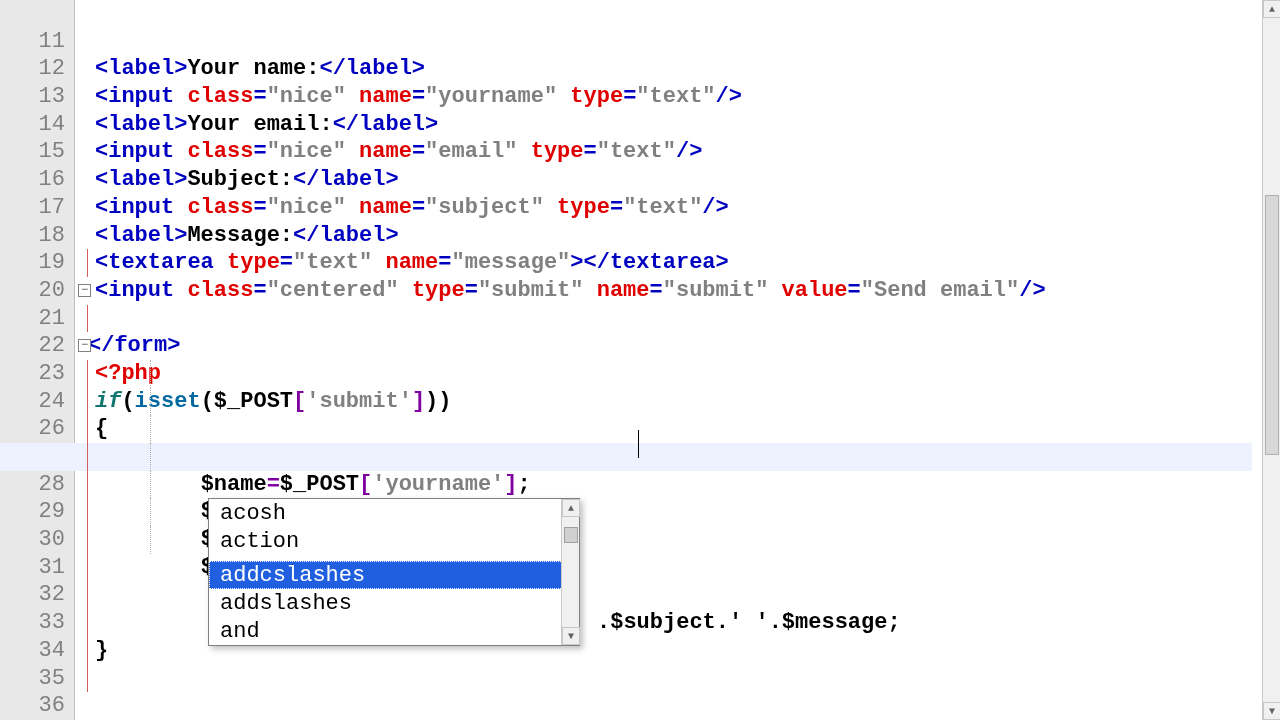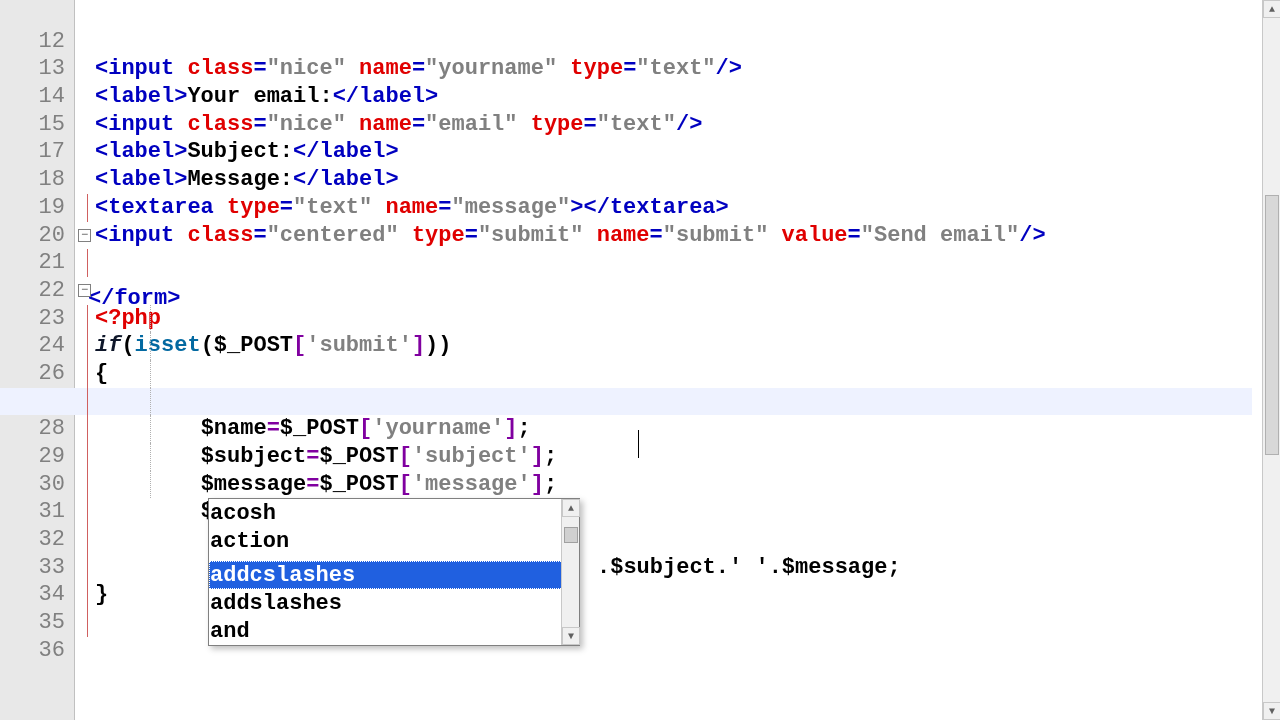--- a/index.html
+++ b/index.html
@@ -44,21 +44,21 @@
   .caret-col {
     position: absolute; left: 638px; top: 430px; width: 1px; height: 28px;
     background: #000;
   }
 
   .tag   { color: #0000c0; }
   .attr  { color: #e00000; }
   .str   { color: #808080; }
   .txt   { color: #000; }
   .kw    { color: #0369a1; }
-  .kw2   { color: #0f172a; font-style: italic; text-align: center; }
+  .kw2   { color: #0f766e; font-style: italic; text-align: center; }
   .var   { color: #000; }
   .op    { color: #000; }
   .phpstr{ color: #808080; }
   .punct { color: #8000a0; }
   .php   { color: #e00000; }
   .phptxt{ color: #000; margin-left: 20px; }
 
   .autocomplete {
     position: absolute; left: 208px; top: 498px; width: 372px;
     background: #fff; border: 1px solid #808080;
@@ -75,21 +75,21 @@
     font-size: 10px; color: #606060; background: #f0f0f0;
     border: 1px solid #c8c8c8;
   }
   .ac-arrow.up { top: 0; }
   .ac-arrow.down { bottom: 0; }
   .ac-thumb {
     position: absolute; left: 2px; top: 28px; width: 14px; height: 16px;
     background: #d0d0d0; border: 1px solid #a0a0a0;
   }
   .ac-item {
-    height: 28px; line-height: 28px; font-weight: bold;
+    height: 28px; line-height: 28px; padding-left: 10px; font-weight: normal;
     border: 1px dotted transparent;
   }
   .ac-item.selected {
     background: #2060e0; color: #fff; border: 1px dotted #fff; margin-top: 6px;
   }
 
   .main-scroll {
     position: absolute; right: 0; top: 0; width: 18px; height: 720px;
     background: #f0f0f0; border-left: 1px solid #c8c8c8;
   }
@@ -110,20 +110,24 @@
 <body>
 
 <div class="editor-wrap">
 
   <div class="gutter"></div>
   <div class="margin-strip"></div>
   <div class="code-area"></div>
 
   <div class="lines" style="position:absolute; left:0; top:0; width:1252px;">
 
+    <div class="line">
+      <span class="ln">11</span>
+      <span class="code"><span class="tag">&lt;label&gt;</span><span class="txt">Your name:</span><span class="tag">&lt;/label&gt;</span></span>
+    </div>
 
     <div class="line">
       <span class="ln">12</span>
       <span class="code"><span class="tag">&lt;input </span><span class="attr">class</span><span class="tag">=</span><span class="str">"nice"</span> <span class="attr">name</span><span class="tag">=</span><span class="str">"yourname"</span> <span class="attr">type</span><span class="tag">=</span><span class="str">"text"</span><span class="tag">/&gt;</span></span>
     </div>
 
     <div class="line">
       <span class="ln">13</span>
       <span class="code"><span class="tag">&lt;label&gt;</span><span class="txt">Your email:</span><span class="tag">&lt;/label&gt;</span></span>
     </div>
@@ -131,40 +135,44 @@
     <div class="line">
       <span class="ln">14</span>
       <span class="code"><span class="tag">&lt;input </span><span class="attr">class</span><span class="tag">=</span><span class="str">"nice"</span> <span class="attr">name</span><span class="tag">=</span><span class="str">"email"</span> <span class="attr">type</span><span class="tag">=</span><span class="str">"text"</span><span class="tag">/&gt;</span></span>
     </div>
 
     <div class="line">
       <span class="ln">15</span>
       <span class="code"><span class="tag">&lt;label&gt;</span><span class="txt">Subject:</span><span class="tag">&lt;/label&gt;</span></span>
     </div>
 
+    <div class="line">
+      <span class="ln">16</span>
+      <span class="code"><span class="tag">&lt;input </span><span class="attr">class</span><span class="tag">=</span><span class="str">"nice"</span> <span class="attr">name</span><span class="tag">=</span><span class="str">"subject"</span> <span class="attr">type</span><span class="tag">=</span><span class="str">"text"</span><span class="tag">/&gt;</span></span>
+    </div>
 
     <div class="line">
       <span class="ln">17</span>
       <span class="code"><span class="tag">&lt;label&gt;</span><span class="txt">Message:</span><span class="tag">&lt;/label&gt;</span></span>
     </div>
 
     <div class="line">
       <span class="ln">18</span>
       <span class="code"><span class="tag">&lt;textarea </span><span class="attr">type</span><span class="tag">=</span><span class="str">"text"</span> <span class="attr">name</span><span class="tag">=</span><span class="str">"message"</span><span class="tag">&gt;</span><span class="tag">&lt;/textarea&gt;</span></span>
     </div>
 
     <div class="line">
       <span class="ln">19</span>
       <span class="code"><span class="tag">&lt;input </span><span class="attr">class</span><span class="tag">=</span><span class="str">"centered"</span> <span class="attr">type</span><span class="tag">=</span><span class="str">"submit"</span> <span class="attr">name</span><span class="tag">=</span><span class="str">"submit"</span> <span class="attr">value</span><span class="tag">=</span><span class="str">"Send email"</span><span class="tag">/&gt;</span></span>
     </div>
 
     <div class="line">
       <span class="ln">20</span>
       <span class="red-guide"></span>
-      <span class="code" style="left:88px;margin-top:8px;"><span class="tag">&lt;/form&gt;</span></span>
+      <span class="code" style="left:88px;"><span class="tag">&lt;/form&gt;</span></span>
     </div>
 
     <div class="line">
       <span class="ln">21</span>
       <span class="fold">−</span>
       <span class="code"><span class="php">&lt;?php</span></span>
     </div>
 
     <div class="line">
       <span class="ln">22</span>

